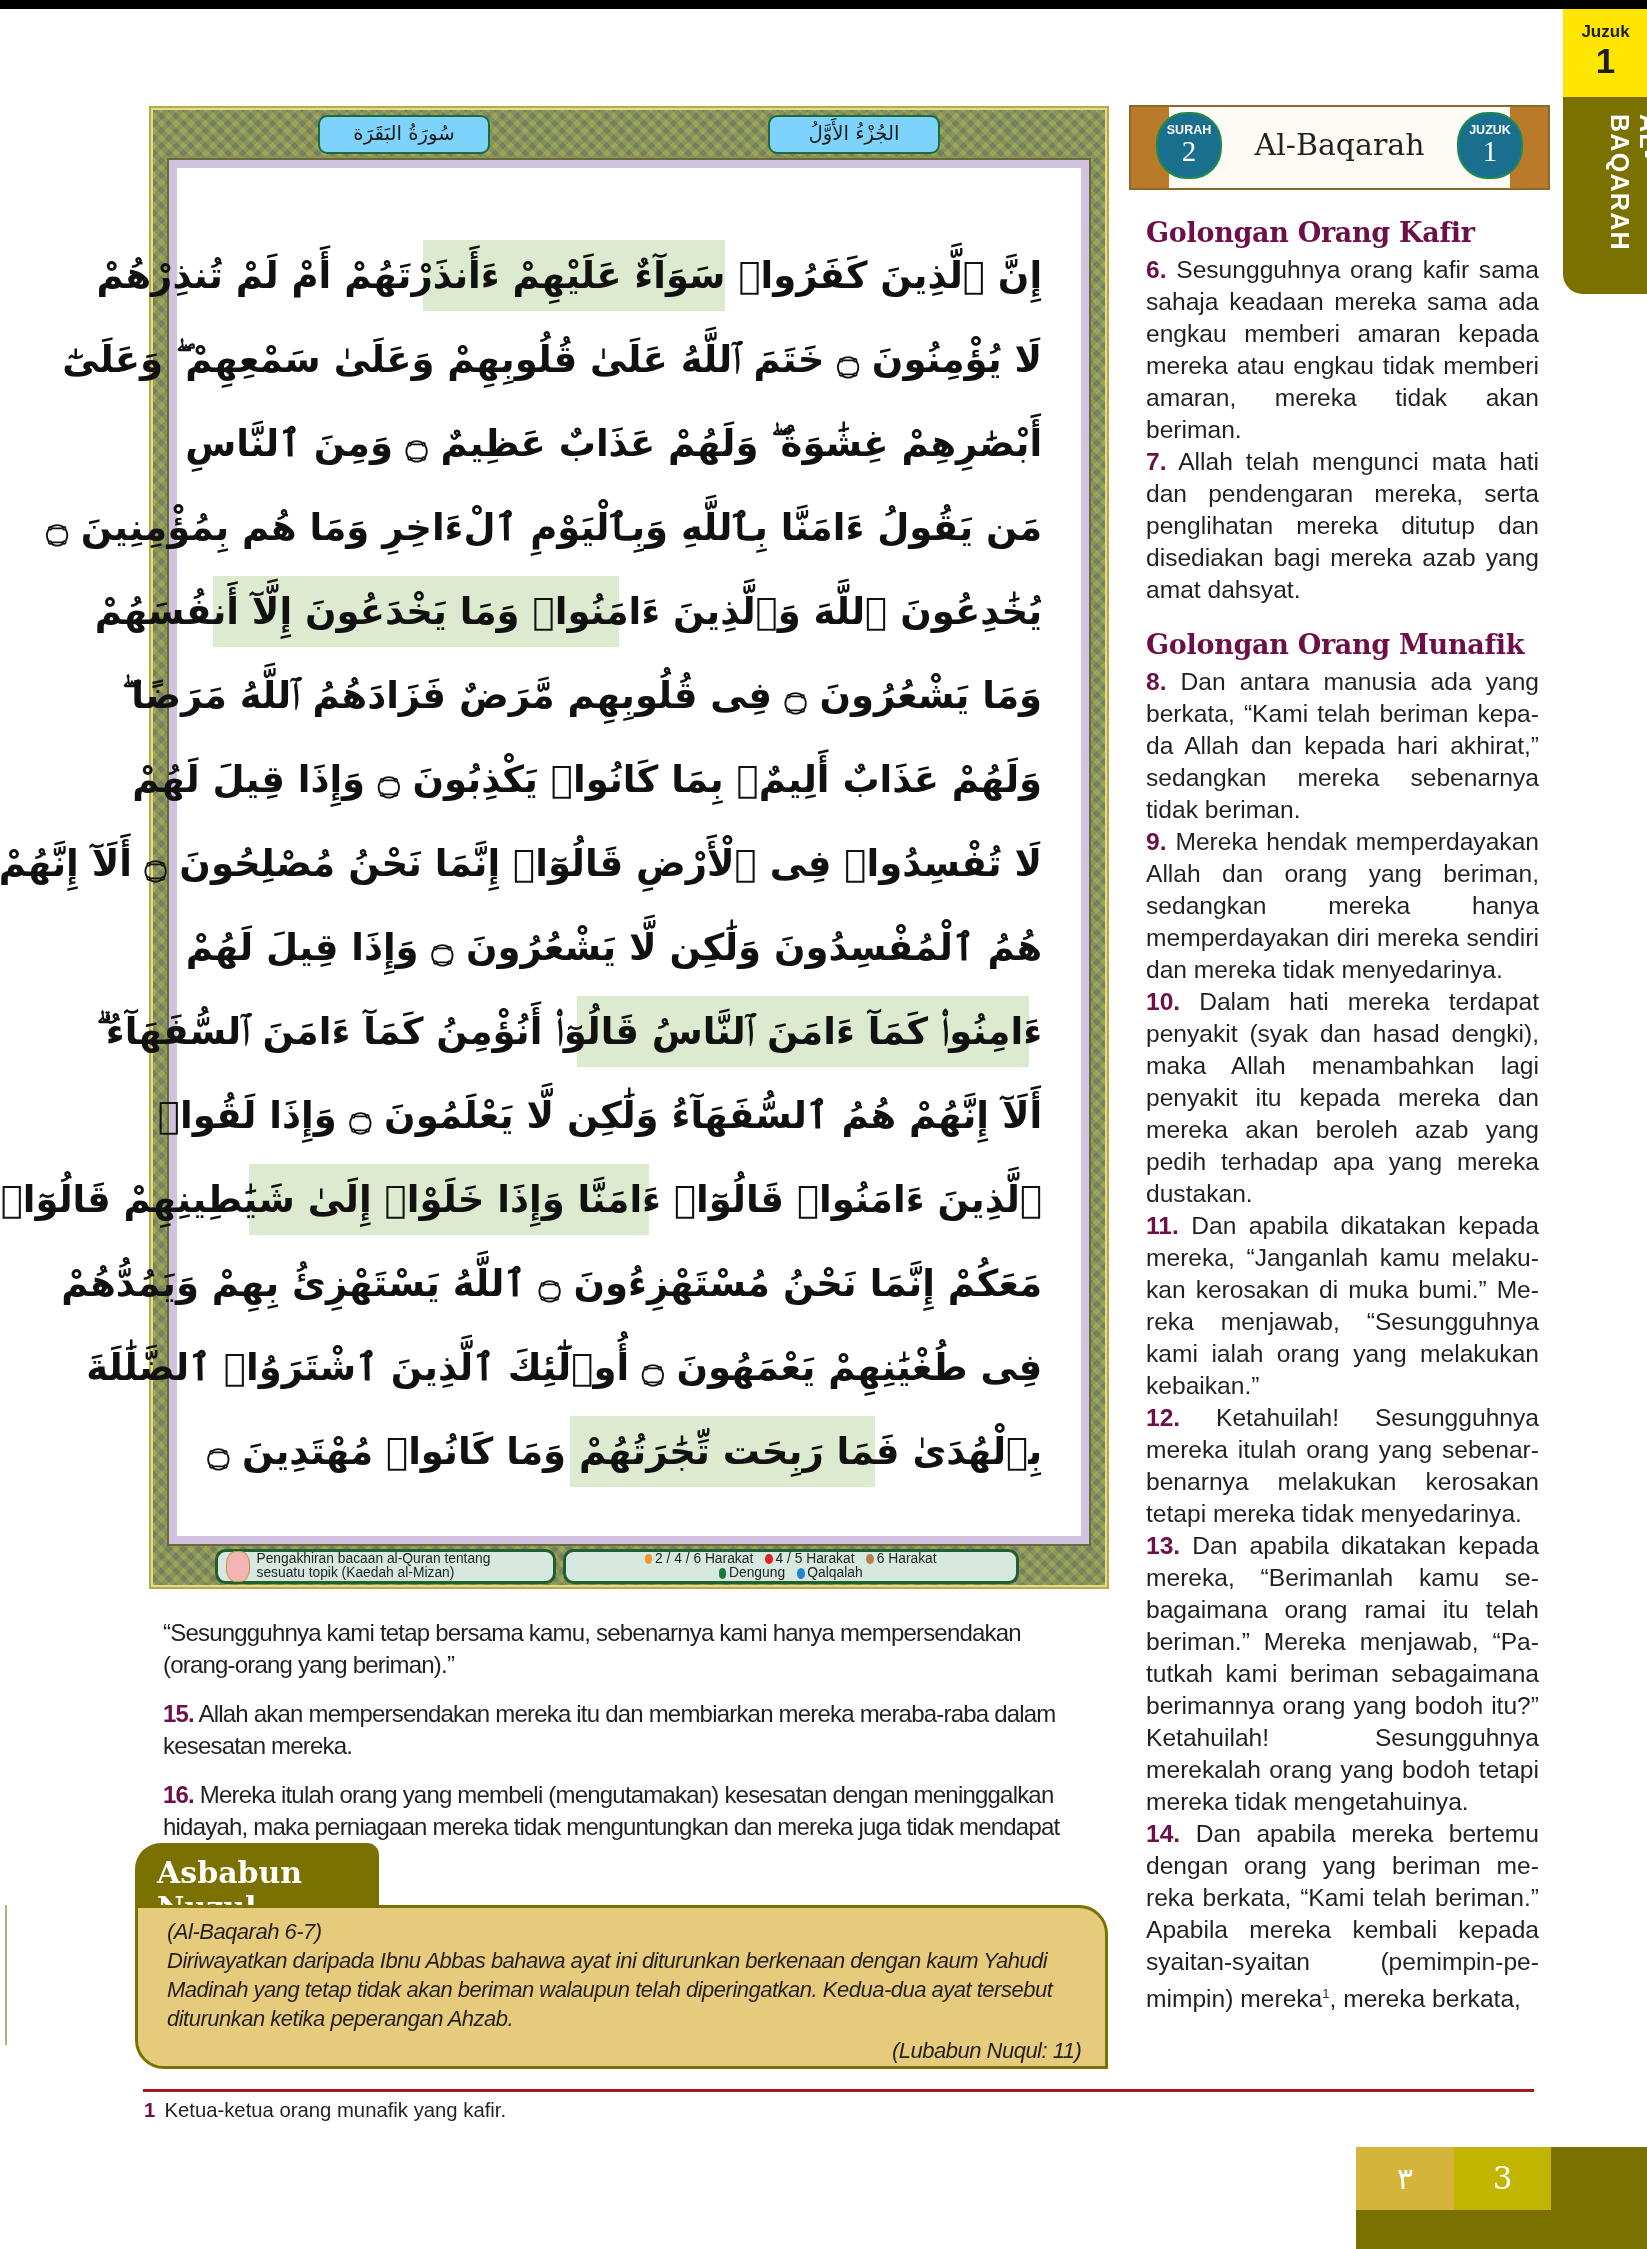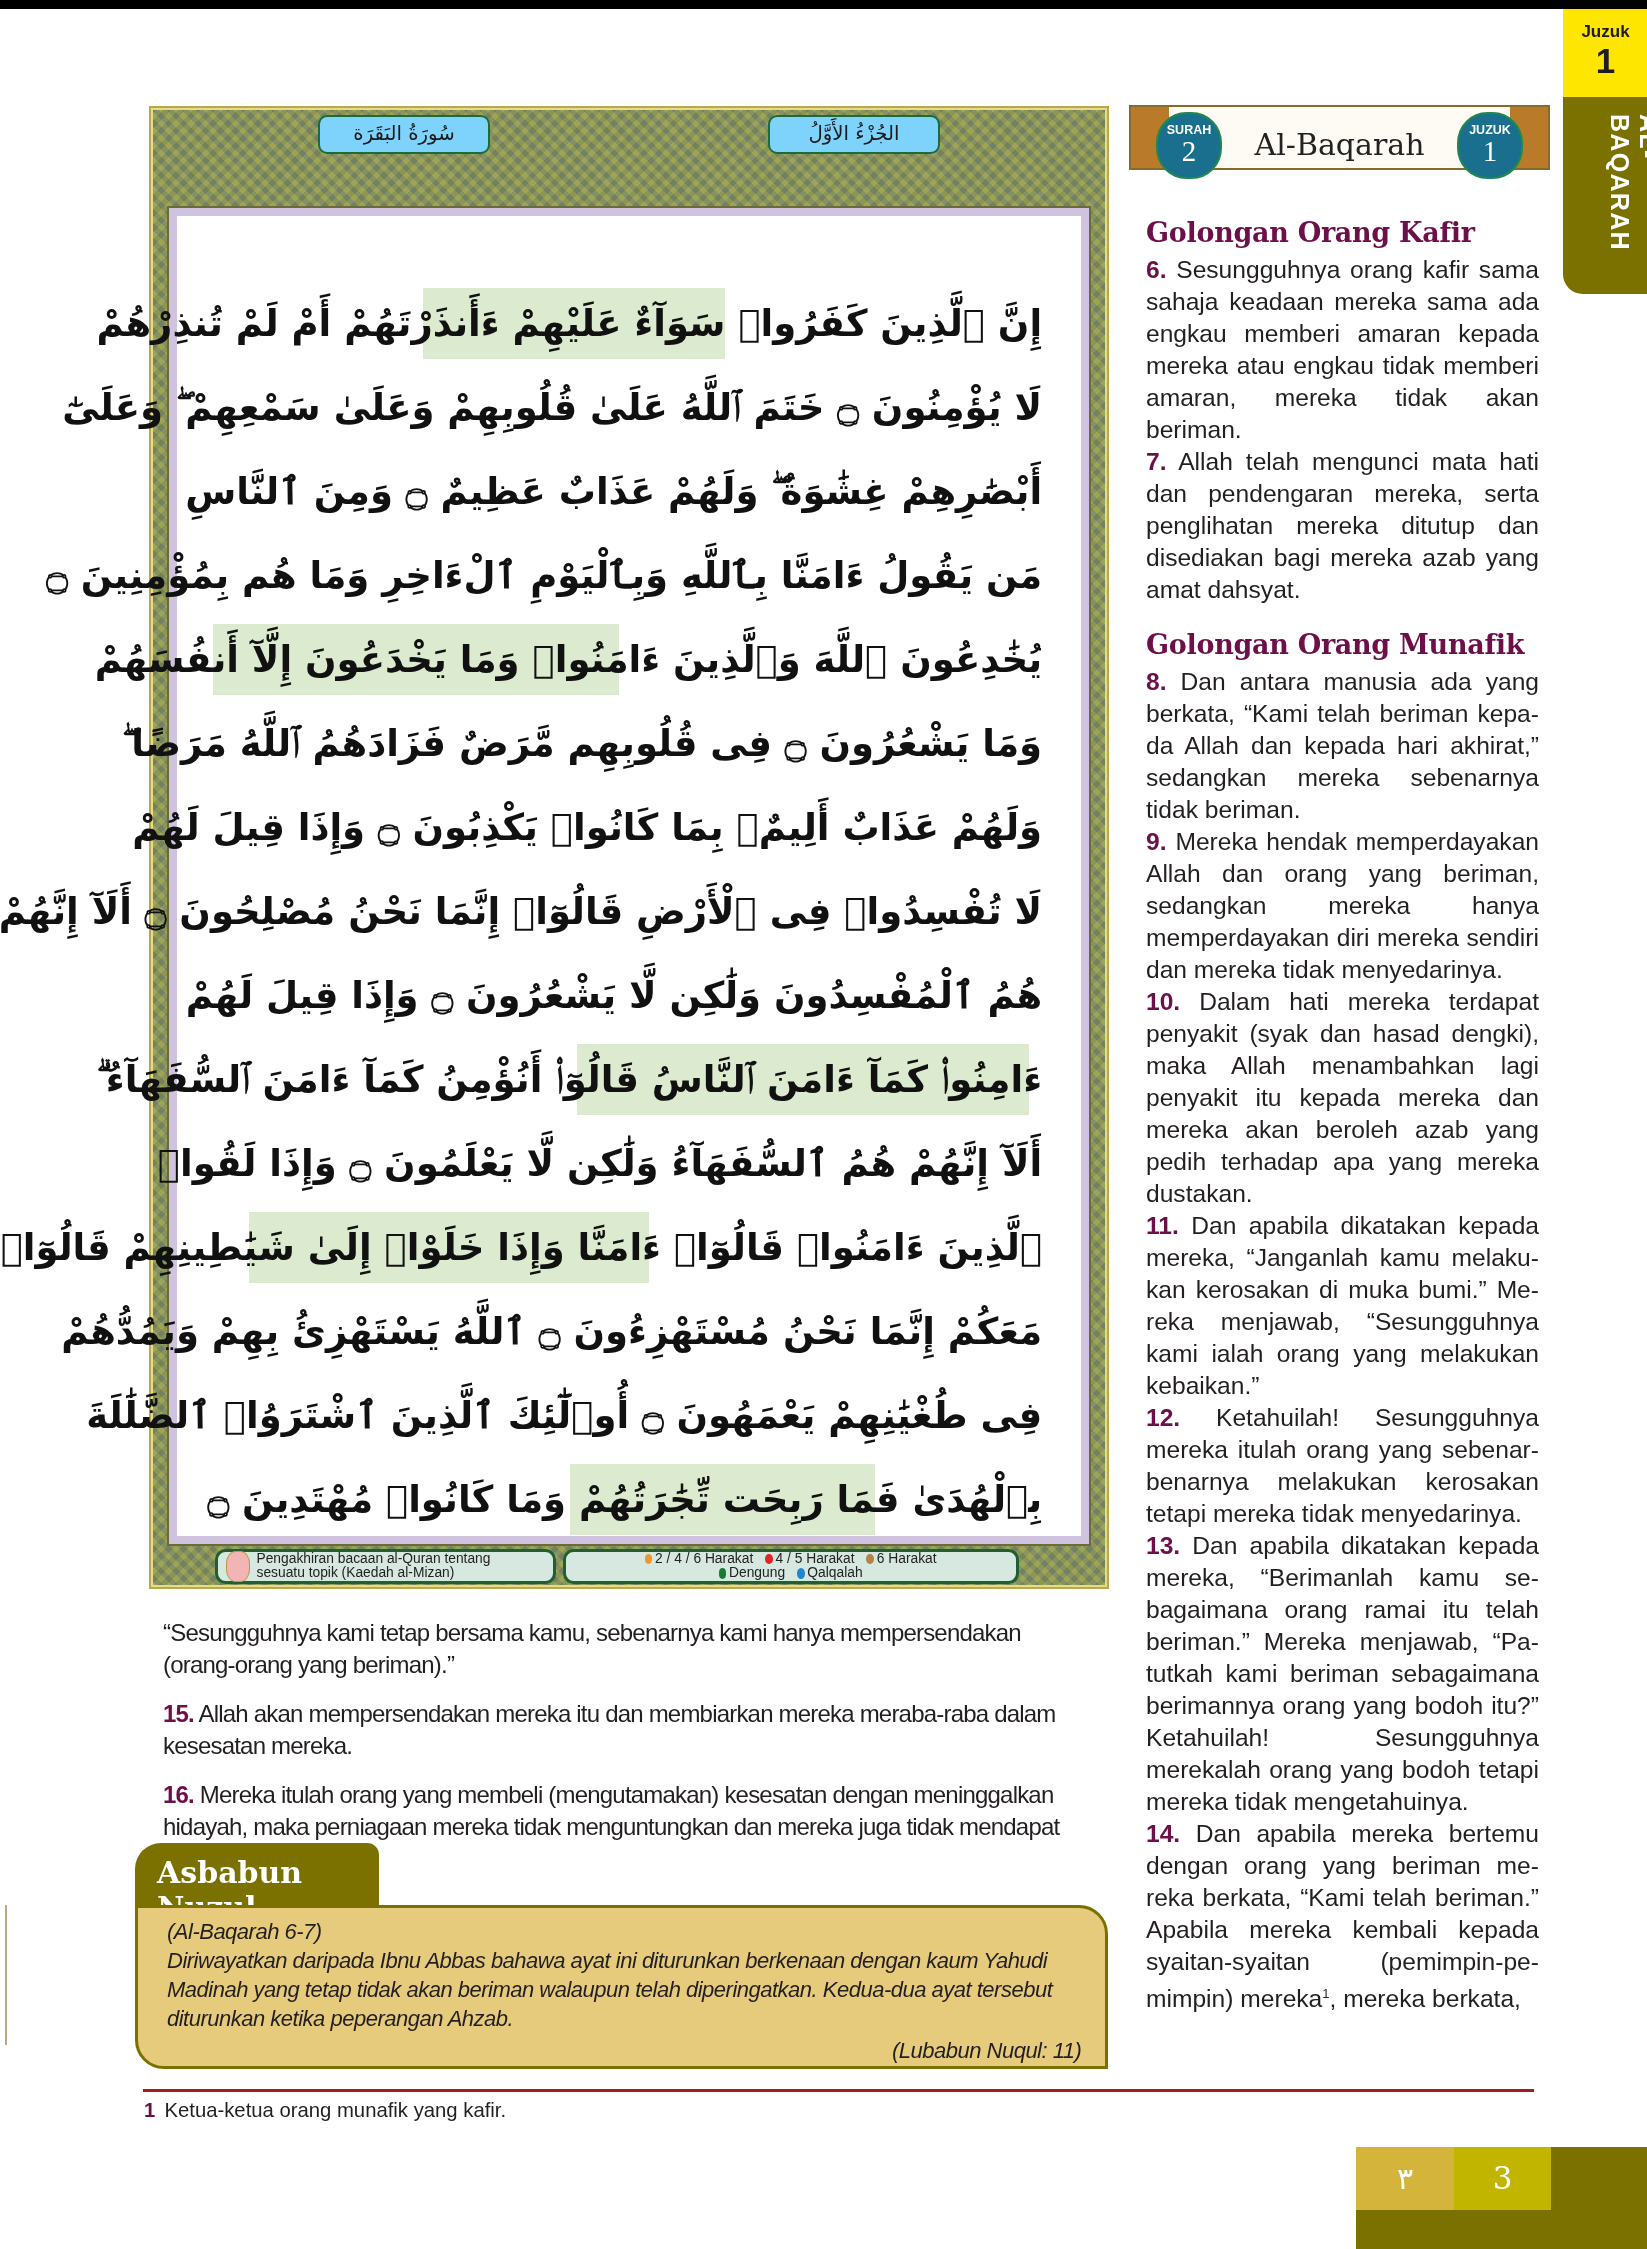--- a/index.html
+++ b/index.html
@@ -27,21 +27,20 @@
       #9ea37a;
     border: 2.6px solid #b8a94a;
     box-shadow: inset 0 0 0 2px #e5dc8a;
   }
   .frame-inner {
     position: absolute; left: 18.4px; top: 52px; right: 18.4px; bottom: 43px;
     background: #cfc3df;
     border: 2px solid #6b6b3a;
     padding: 6.6px;
     box-sizing: border-box;
-    margin-top: 48px;
   }
   .page-white { position: absolute; inset: 7.9px; background: #fff; }
   .cartouche {
     position: absolute; top: 9.2px; height: 35px; width: 168px;
     background: #7dd3fc; border: 2.6px solid #1e6b3a; border-radius: 9.2px;
     font-family: "DejaVu Sans", sans-serif; font-size: 19.7px; color: #1a1a1a;
     text-align: center; line-height: 33px; direction: rtl;
   }
   .cart-surah { left: 169px; }
   .cart-juz { left: 619px; }
@@ -67,21 +66,21 @@
   }
   .leg-left { width: 341px; gap: 6.6px; }
   .leg-left .rose { width: 22px; height: 29px; border-radius: 40%; background: #f3b4b4; border: 1.3px solid #b69845; flex: none; }
   .leg-left .lt { line-height: 14.4px; }
   .leg-right { width: 456px; flex-direction: column; justify-content: center; line-height: 14.4px; }
   .leg-row { display: flex; gap: 11.8px; justify-content: center; }
   .dot { display: inline-block; width: 7.9px; height: 10.5px; border-radius: 50%; margin-right: 2.6px; vertical-align: -1.3px; }
 
   
   .surah-banner {
-    position: absolute; left: 1129px; top: 105px; width: 421px; height: 65px;
+    position: absolute; left: 1129px; top: 105px; width: 421px; height: 85px;
     background: linear-gradient(90deg, #b97a2a 0 9%, #fdfbf3 9% 91%, #b97a2a 91%);
     border: 2.6px solid #8a6a2b; box-sizing: border-box;
   }
   .badge {
     position: absolute; top: 5.2px; width: 66px; height: 67px; background: #1a6f8e;
     border: 2.6px solid #1f8a4c; border-radius: 46%;
     color: #fff; text-align: center; box-sizing: border-box;
   }
   .badge .bl { display:block; font-family: "Liberation Sans", sans-serif; font-weight: bold; font-size: 12.5px; padding-top: 9.2px; }
   .badge .bn { display:block; font-family: "Liberation Serif", serif; font-size: 29px; line-height: 29px; }

